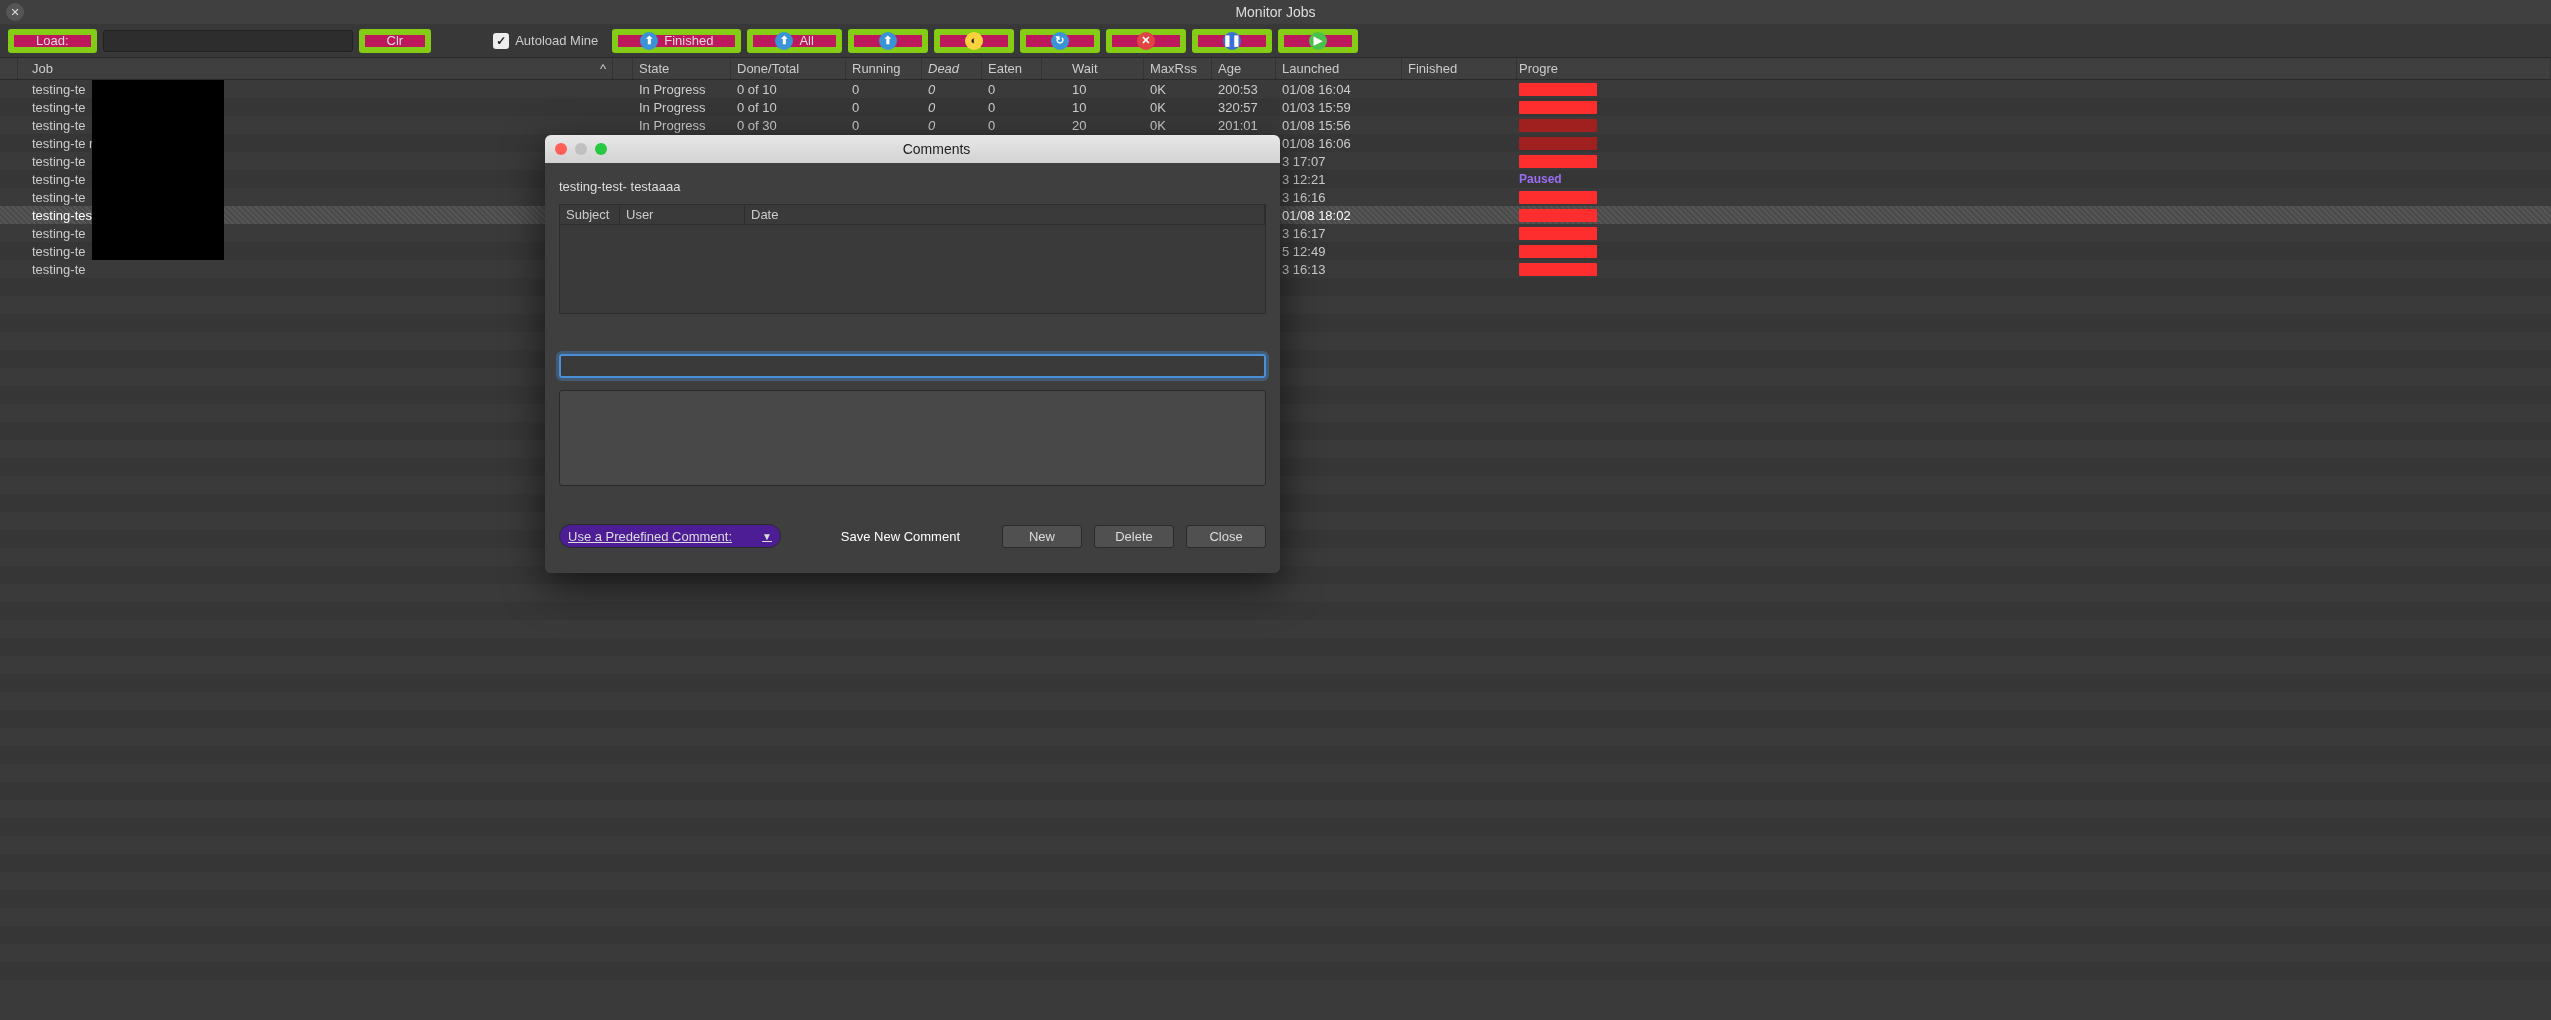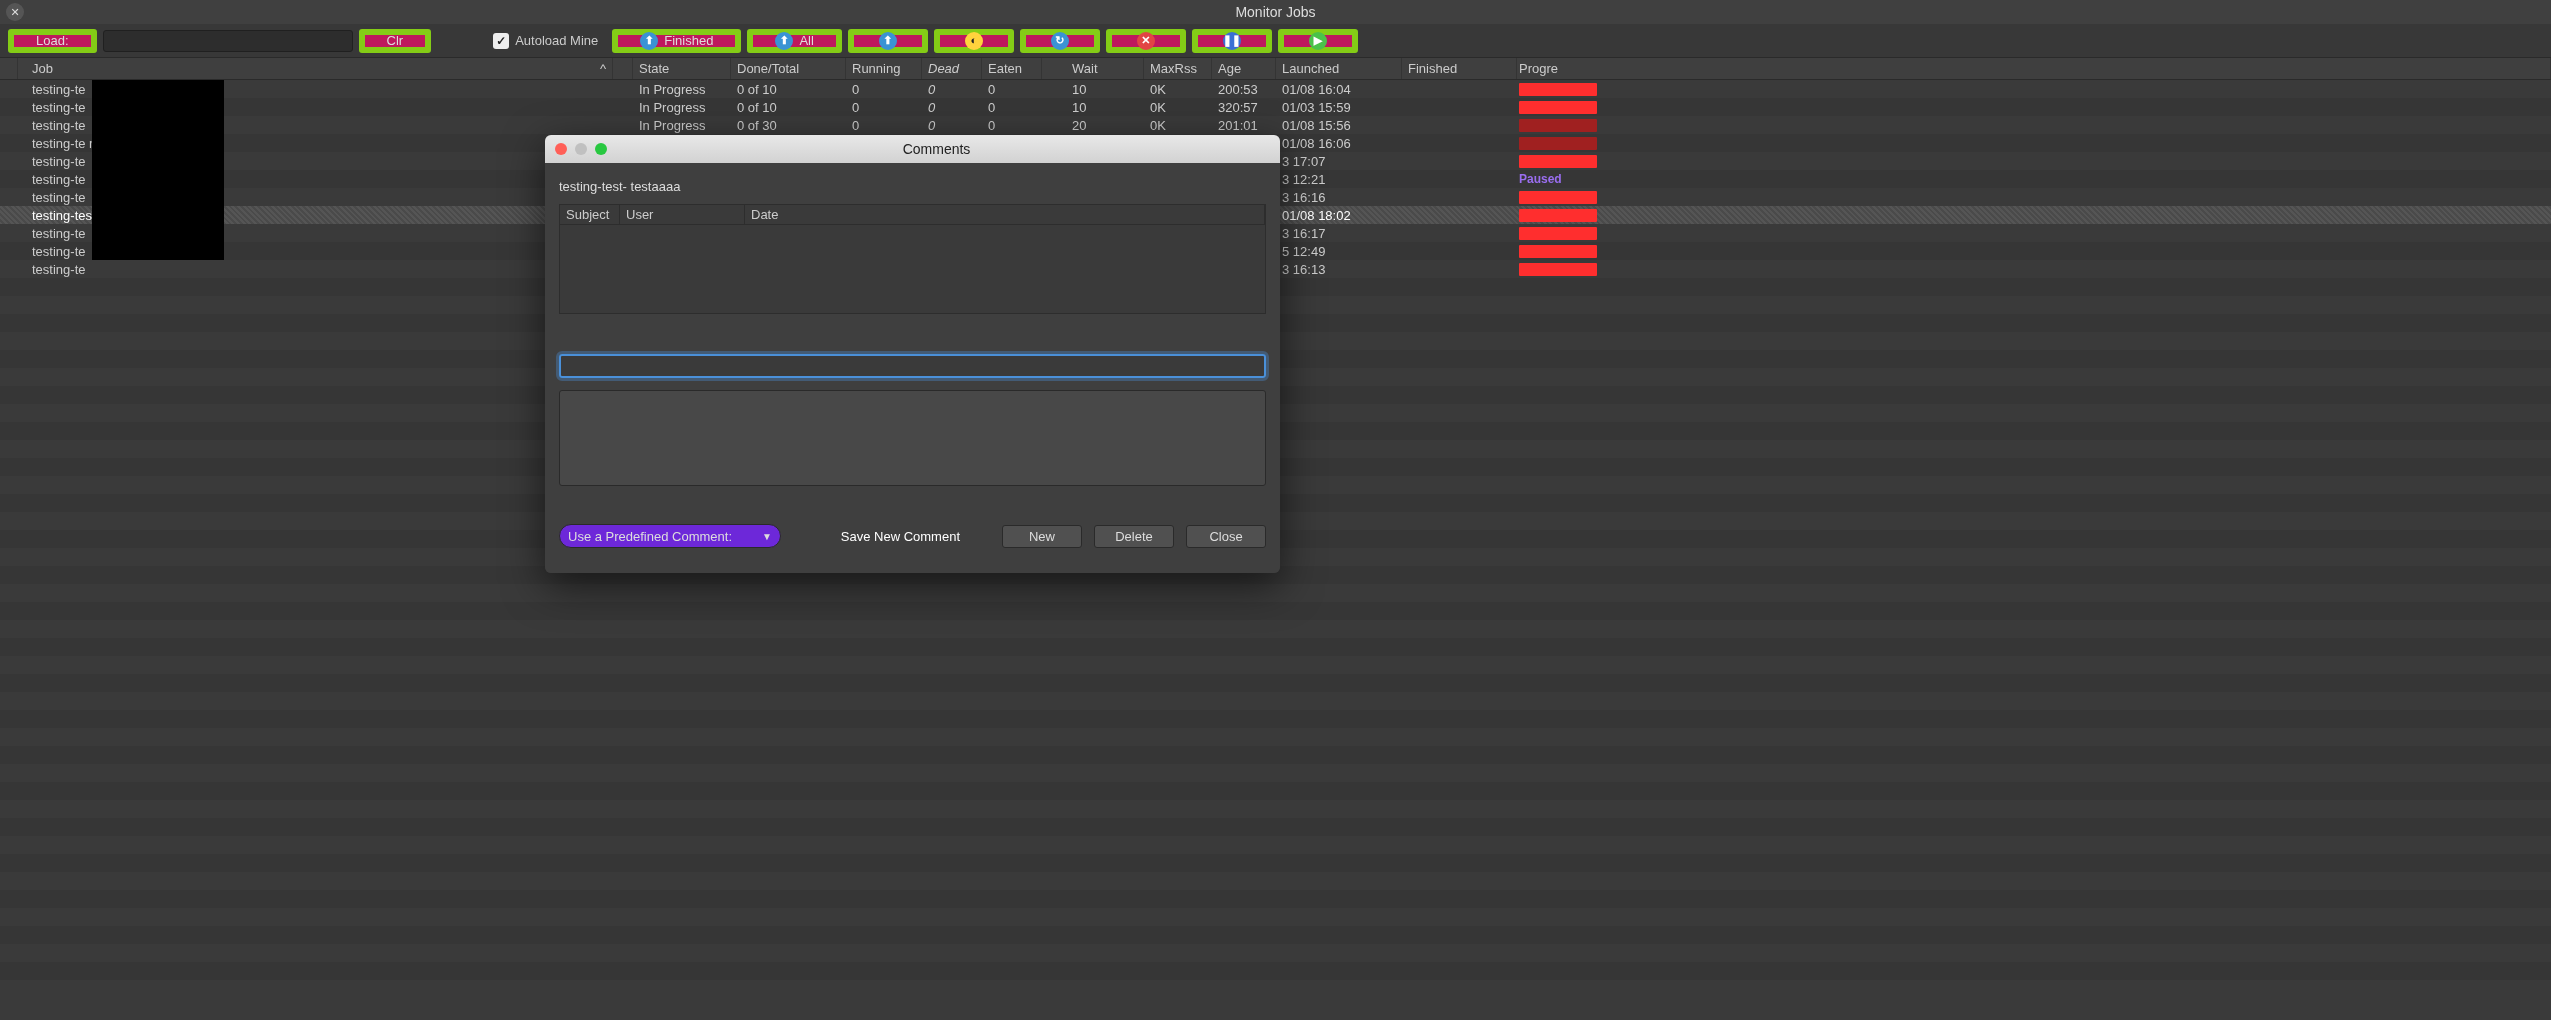--- a/index.html
+++ b/index.html
@@ -225,22 +225,22 @@
   background:#484848;
   border:1px solid #2a2a2a;
   border-radius:3px;
 }
 .dialog-footer {
   display:flex; align-items:center; gap:12px;
   margin-top: 38px;
 }
 .predef {
   display:flex; align-items:center; justify-content:space-between;
-  background:#6d28d9; border:1px solid #2a2a2a; border-radius:12px;
-  padding:3px 8px; width:222px; height:24px; color:#ddd; font-size:13px;
+  background:#4c1d95; border:1px solid #2a2a2a; border-radius:12px;
+  padding:3px 8px; width:222px; height:24px; color:#ddd; font-size:13px;text-decoration:underline;
 }
 .predef .caret{ font-size:10px;}
 .link-btn { color:#ffffff; font-size:13px; background:none; border:none; }
 .foot-btn { background:#505050; border:1px solid #2a2a2a; border-radius:3px; color:#ddd; padding:3px 6px; width:80px; text-align:center; font-size:13px;}
 .footer-spacer{flex:1;}
 
 </style>
 </head>
 <body>
 

